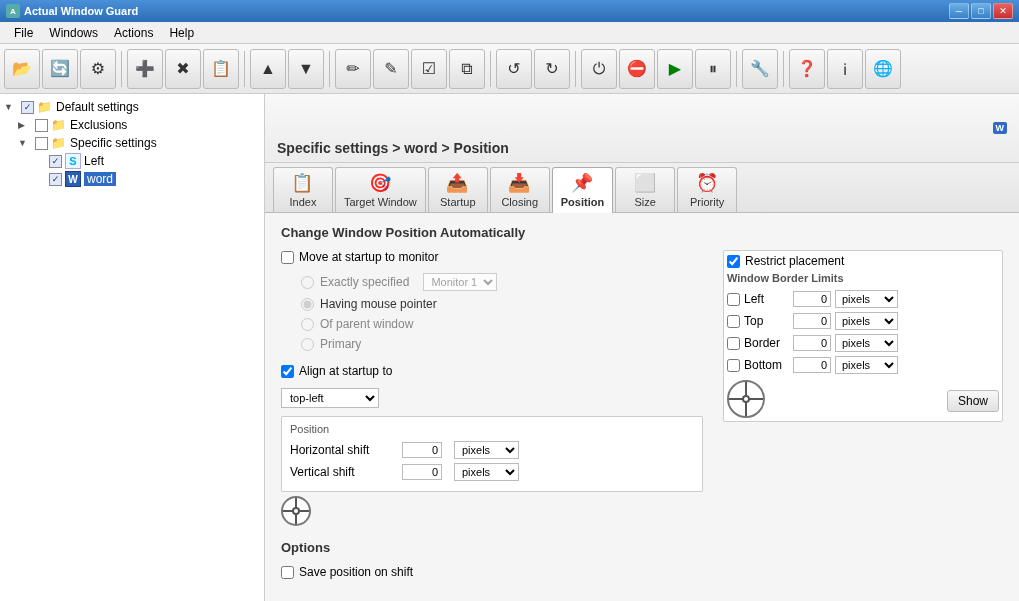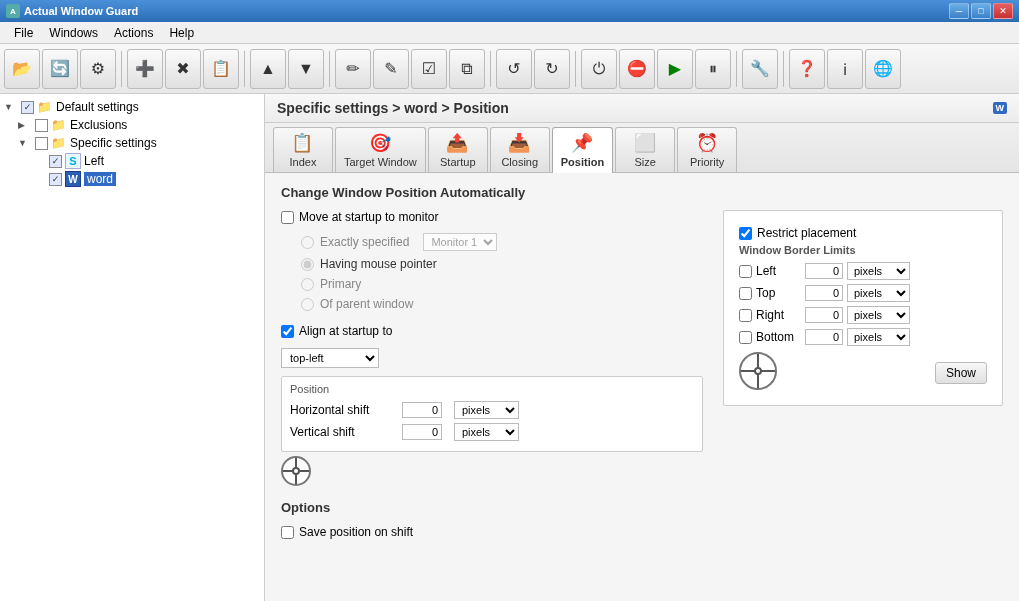--- a/index.html
+++ b/index.html
@@ -84,21 +84,21 @@
       flex-direction: column;
     }
 
     
     .breadcrumb-header {
       background: linear-gradient(to bottom, #f8f8f8, #ececec);
       border-bottom: 1px solid #ccc;
       padding: 6px 12px;
       display: flex; align-items: center; justify-content: space-between;
     }
-    .breadcrumb-text { font-size: 14px; font-weight: bold; color: #333; }
+    .breadcrumb-text { font-size: 14px; font-weight: bold; color: #333; margin-top: 40px; }
     .breadcrumb-badge { background: #316AC5; color: white; font-size: 9px; font-weight: bold; padding: 1px 3px; border-radius: 2px; }
 
     
     .tab-bar {
       background: linear-gradient(to bottom, #f0f0f0, #e4e4e4);
       border-bottom: 1px solid #bbb;
       display: flex;
       align-items: flex-end;
       padding: 4px 8px 0;
       gap: 2px;
@@ -164,21 +164,21 @@
 
     
     .position-box { border: 1px solid #ccc; padding: 6px 8px; margin-top: 8px; background: white; border-radius: 2px; }
     .position-box-title { font-size: 11px; color: #555; margin-bottom: 6px; }
     .position-row { display: flex; align-items: center; gap: 12px; margin-bottom: 4px; }
     .position-label { font-size: 12px; width: 100px; }
     .position-input { width: 40px; font-size: 11px; padding: 1px 3px; border: 1px solid #bbb; text-align: right; }
     .position-unit { font-size: 11px; padding: 1px 3px; border: 1px solid #bbb; background: white; }
 
     
-    .restrict-box { background: white; border: 1px solid #ccc; padding: 15px; border-radius: 2px; }
+    .restrict-box { background: white; border: 1px solid #ccc; padding: 3px; border-radius: 2px; }
     .restrict-title { font-size: 12px; margin-bottom: 4px; }
     .wbl-title { font-size: 11px; font-weight: bold; color: #555; margin-bottom: 6px; }
     .wbl-row { display: flex; align-items: center; gap: 4px; margin-bottom: 4px; }
     .wbl-checkbox { margin: 0; }
     .wbl-label { font-size: 12px; width: 45px; }
     .wbl-input { width: 38px; font-size: 11px; padding: 1px 3px; border: 1px solid #bbb; text-align: right; }
     .wbl-select { font-size: 11px; padding: 1px 2px; border: 1px solid #bbb; background: white; }
 
     
     .target-icon {
@@ -375,25 +375,25 @@
                 <select class="monitor-select" disabled="">
                   <option>Monitor 1</option>
                 </select>
               </div>
               <div class="radio-row enabled">
                 <input type="radio" name="monitor" checked="" disabled="" style="">
                 <label>Having mouse pointer</label>
               </div>
               <div class="radio-row">
                 <input type="radio" name="monitor" disabled="" style="">
-                <label>Primary</label>
+                <label>Of parent window</label>
               </div>
               <div class="radio-row">
                 <input type="radio" name="monitor" disabled="" style="">
-                <label>Of parent window</label>
+                <label>Primary</label>
               </div>
             </div>
 
             <div class="align-group">
               <div class="checkbox-row">
                 <input type="checkbox" id="alignStartup" checked="" style="">
                 <label for="alignStartup">Align at startup to</label>
               </div>
               <select class="align-select">
                 <option>top-left</option>
@@ -458,21 +458,21 @@
                 <span class="wbl-label">Top</span>
                 <input type="text" class="wbl-input" value="0" style="">
                 <select class="wbl-select">
                   <option>pixels</option>
                   <option>percent</option>
                 </select>
               </div>
 
               <div class="wbl-row">
                 <input type="checkbox" class="wbl-checkbox" style="">
-                <span class="wbl-label">Right</span>
+                <span class="wbl-label">Border</span>
                 <input type="text" class="wbl-input" value="0" style="">
                 <select class="wbl-select">
                   <option>pixels</option>
                   <option>percent</option>
                 </select>
               </div>
 
               <div class="wbl-row">
                 <input type="checkbox" class="wbl-checkbox" style="">
                 <span class="wbl-label">Bottom</span>

